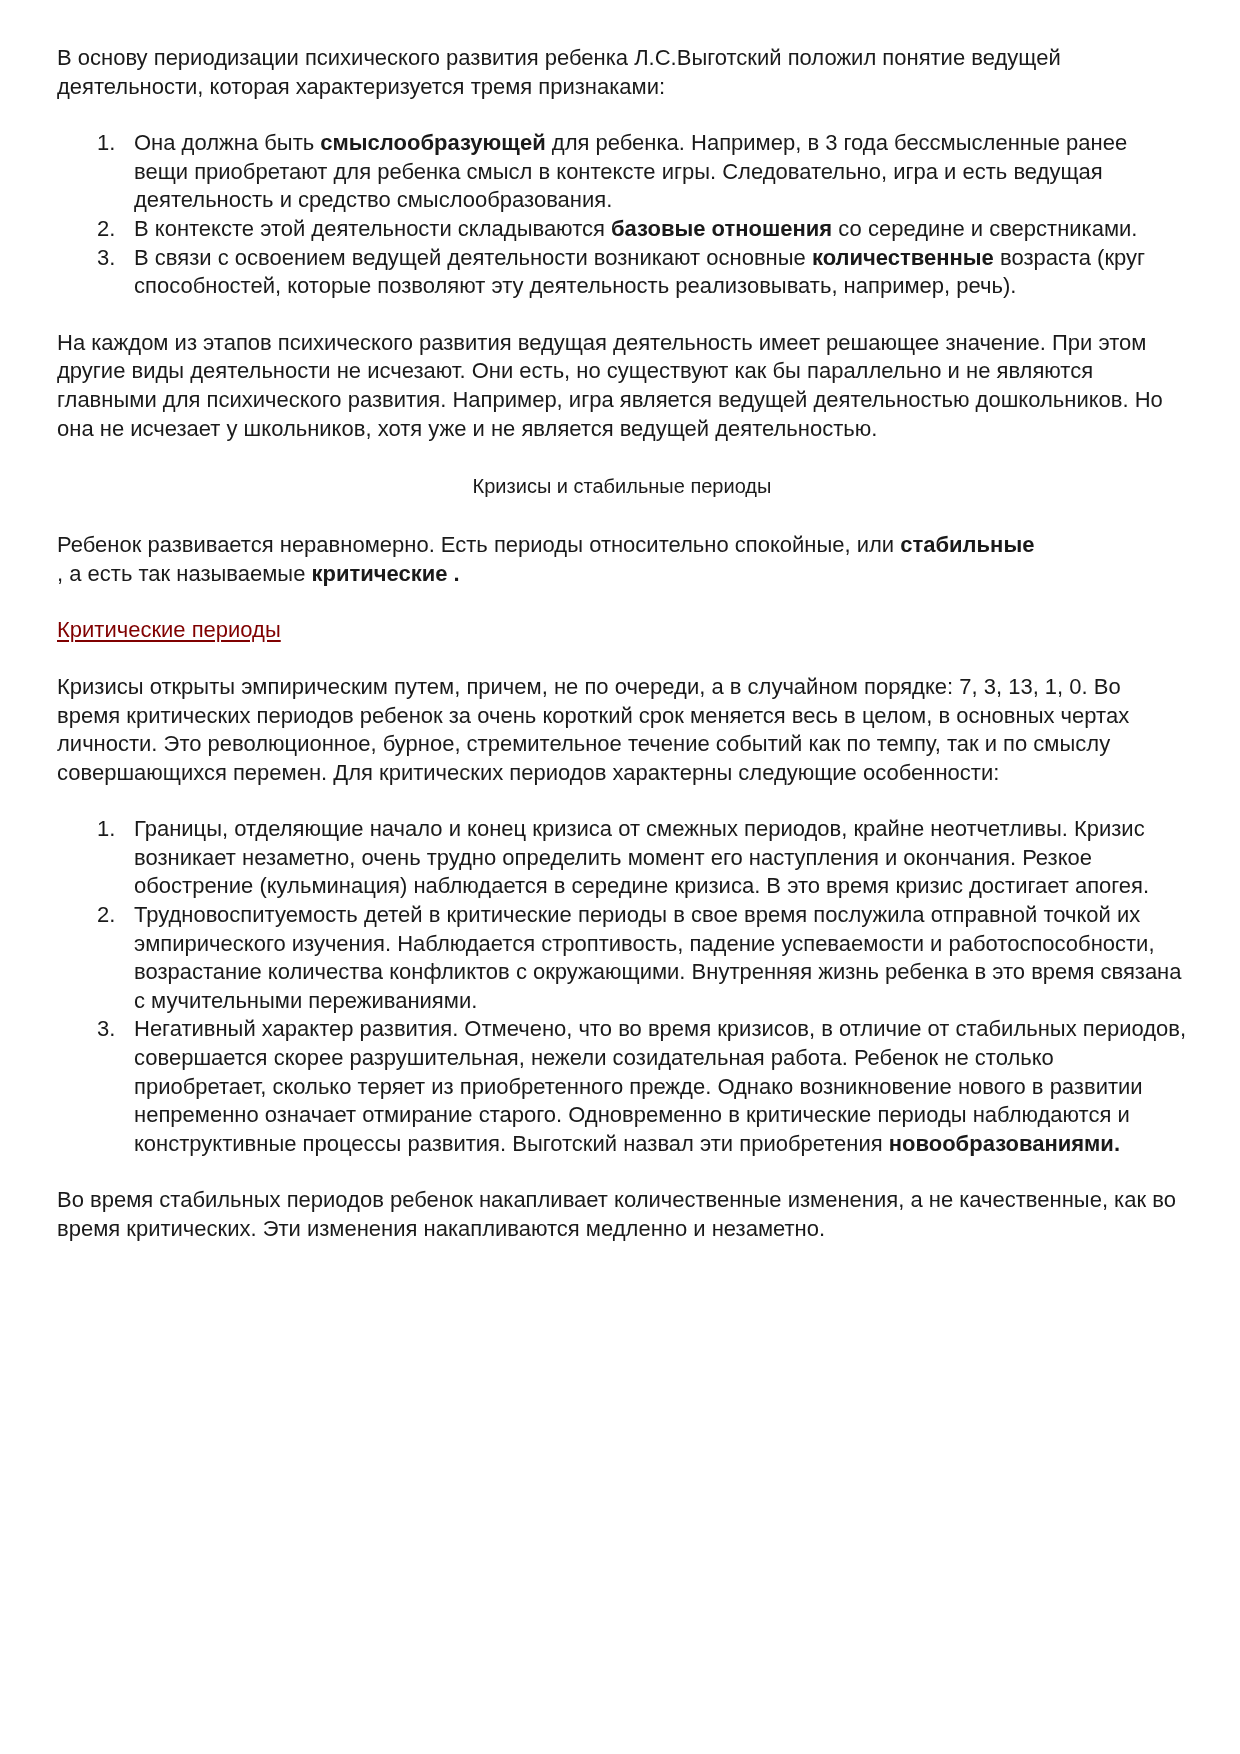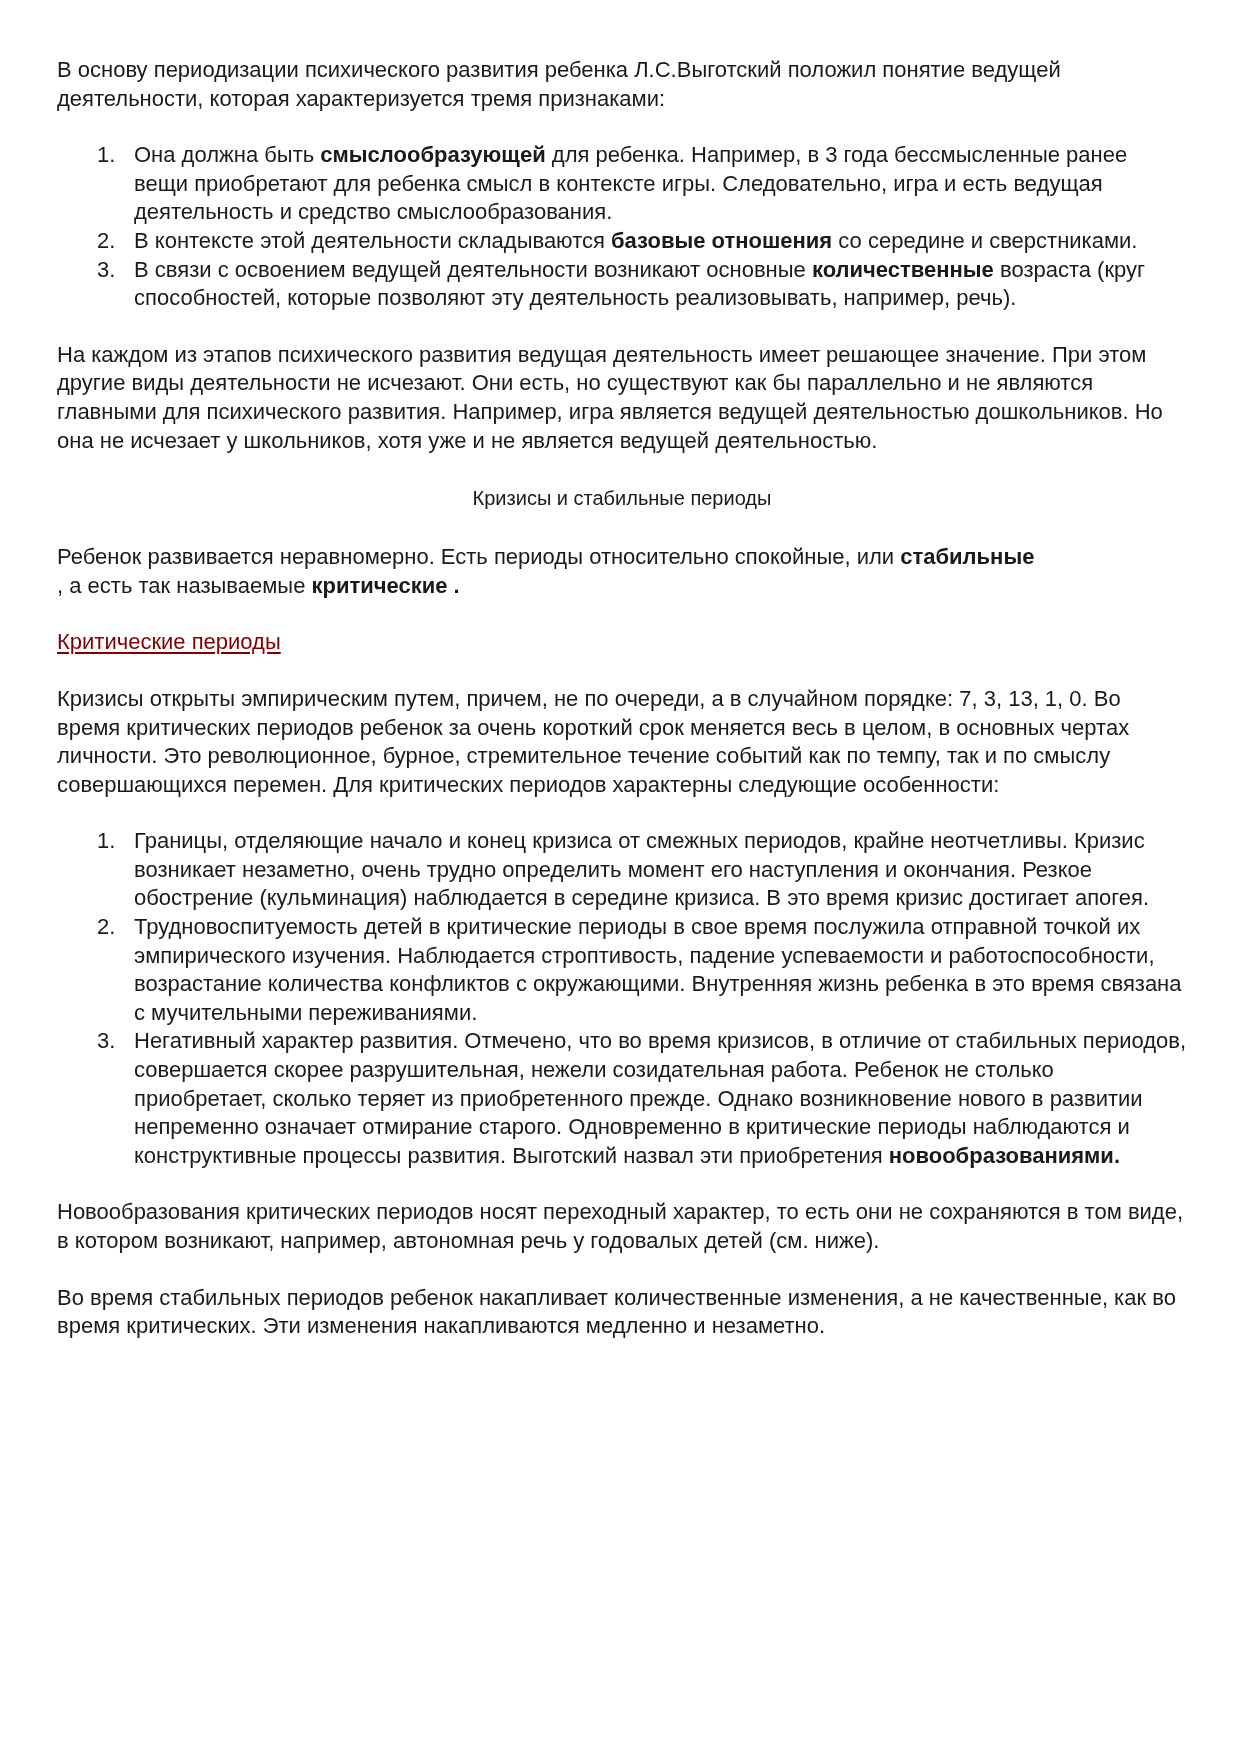--- a/index.html
+++ b/index.html
@@ -7,21 +7,21 @@
       width: 1240px;
       height: 1754px;
       position: relative;
       overflow: hidden;
       font-family: "Liberation Sans", sans-serif;
       color: #1a1a1a;
     }
     .page {
       position: absolute;
       left: 57px;
-      top: 56px;
+      top: 44px;
       width: 1130px;
       font-size: 22px;
       line-height: 28.6px;
     }
     p { margin: 0; }
     .para { margin-bottom: 28px; }
     ol {
       margin: 28px 0 28px 0;
       padding: 0;
       list-style: none;
@@ -96,18 +96,17 @@
     <li>
       <span class="num">2.</span>
       <span>Трудновоспитуемость детей в критические периоды в свое время послужила отправной точкой их эмпирического изучения. Наблюдается строптивость, падение успеваемости и работоспособности, возрастание количества конфликтов с окружающими. Внутренняя жизнь ребенка в это время связана с мучительными переживаниями.</span>
     </li>
     <li>
       <span class="num">3.</span>
       <span>Негативный характер развития. Отмечено, что во время кризисов, в отличие от стабильных периодов, совершается скорее разрушительная, нежели созидательная работа. Ребенок не столько приобретает, сколько теряет из приобретенного прежде. Однако возникновение нового в развитии непременно означает отмирание старого. Одновременно в критические периоды наблюдаются и конструктивные процессы развития. Выготский назвал эти приобретения </span><b>новообразованиями.</b>
     </li>
   </ol>
 
-  <p class="para">Новообразования критических периодов носят переходный характер, то есть они не сохраняются в том виде, в котором возникают, например, автономная речь у годовалых детей (см. ниже).</p>
 
 
   <p>Во время стабильных периодов ребенок накапливает количественные изменения, а не качественные, как во время критических. Эти изменения накапливаются медленно и незаметно.</p>
 
 </div>
 
 </body></html>

